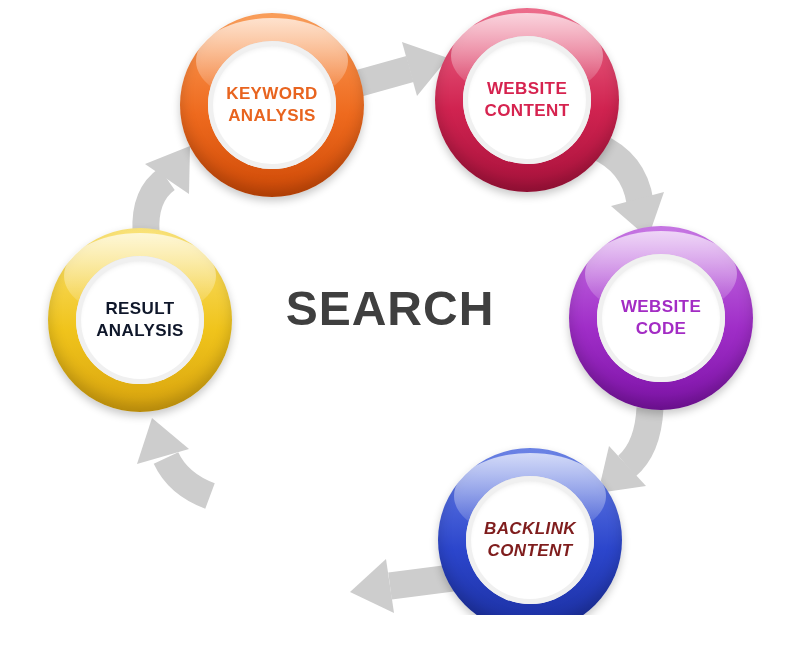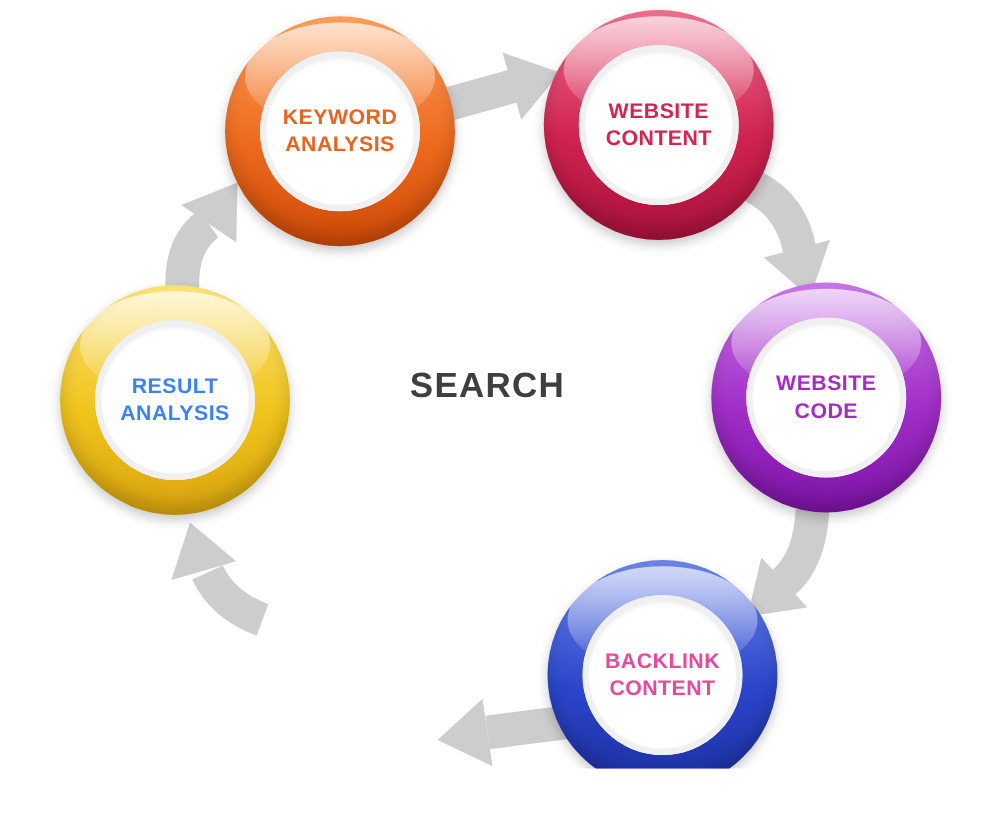--- a/index.html
+++ b/index.html
@@ -36,36 +36,36 @@
   .c-orange  { background:linear-gradient(180deg,#fca05c,#ee6a1e 55%,#cf4a07); }
   .c-red     { background:linear-gradient(180deg,#ef6f8e,#d02350 55%,#a8123c); }
   .c-purple  { background:linear-gradient(180deg,#c978e6,#a02ec8 55%,#7d13a6); }
   .c-blue    { background:linear-gradient(180deg,#6d85e8,#2c46cc 55%,#1b2fa0); }
   .c-green   { background:linear-gradient(180deg,#8ae162,#3dbe2c 55%,#23961a); }
   .c-yellow  { background:linear-gradient(180deg,#fbe47a,#f0c41c 55%,#d9a40e); }
 
   .c-orange .label { color:#e8641f; }
   .c-red    .label { color:#d6234f; }
   .c-purple .label { color:#a32cc4; }
-  .c-blue   .label { color:#ec4899; }
+  .c-blue   .label { color:#7f1d1d;font-style:italic; }
   .c-green  .label { color:#3fb82e; }
-  .c-yellow .label { color:#3b82f6; }
+  .c-yellow .label { color:#0f172a; }
 
   .n-keyword  { left:180px; top:13px;  }
   .n-content  { left:435px; top:8px;   }
   .n-code     { left:569px; top:226px; }
   .n-backlink { left:438px; top:448px; }
   .n-visitor  { left:180px; top:449px; }
   .n-result   { left:48px;  top:228px; }
 
   
   .title {
     position:absolute; left:390px; top:308px; transform:translate(-50%,-50%);
     text-align:center; color:#3f3f3f; font-weight:bold;
-    font-size:28px; line-height:55px; letter-spacing:1px; white-space:nowrap;
+    font-size:48px; line-height:55px; letter-spacing:1px; white-space:nowrap;
   }
 </style>
 </head>
 <body>
 
 <div class="stage">
 
   <svg class="arrows" width="800" height="652" viewBox="0 0 800 652" aria-hidden="true">
     <g>
       <path class="arrow-body" d="M 342,88 L 410,69"></path>

